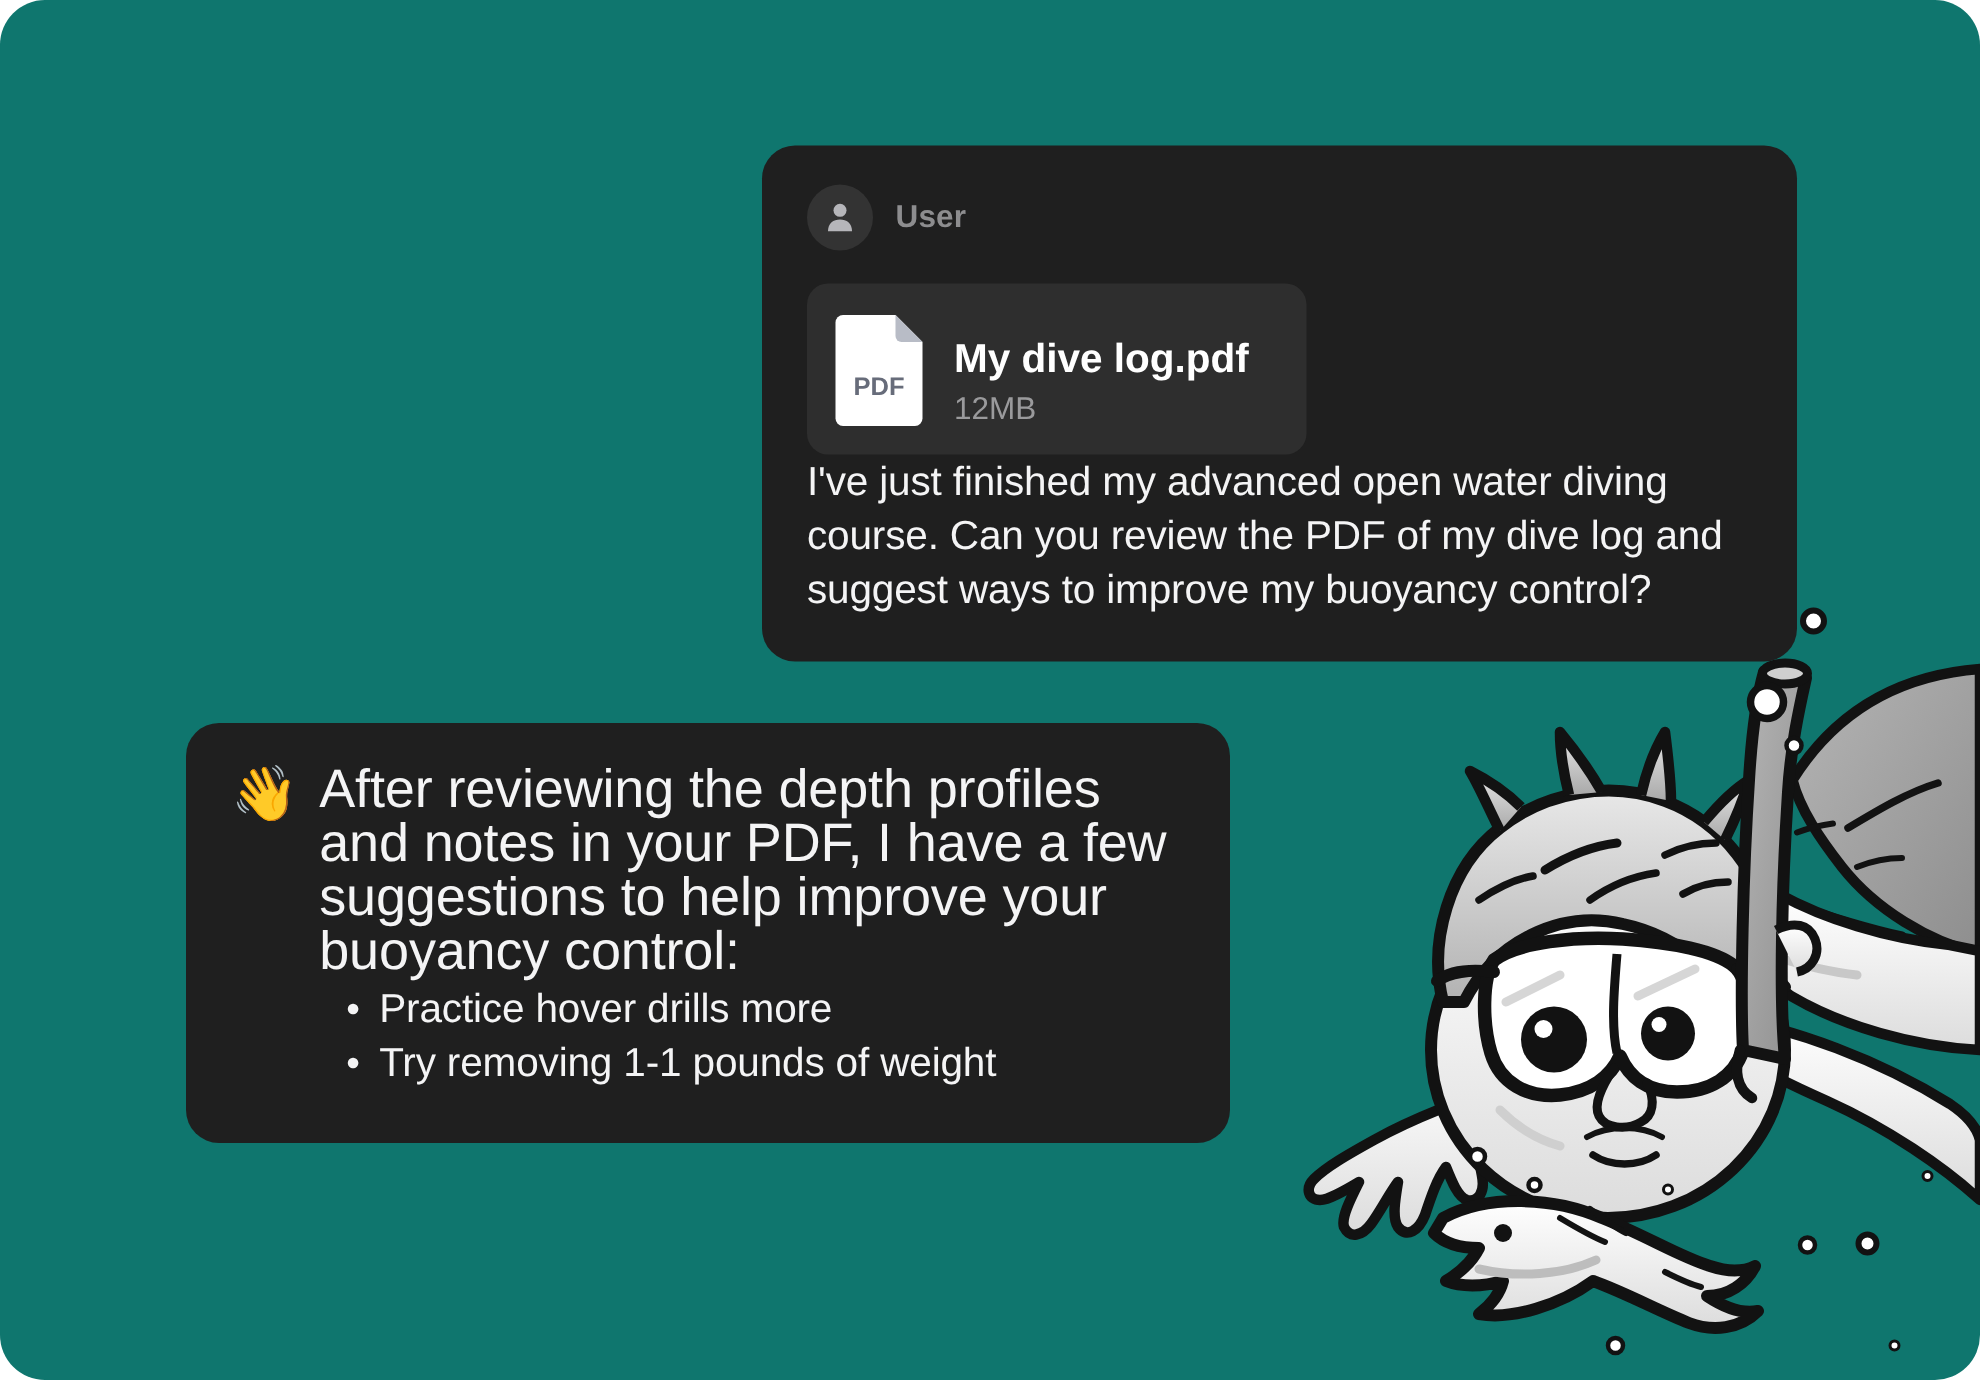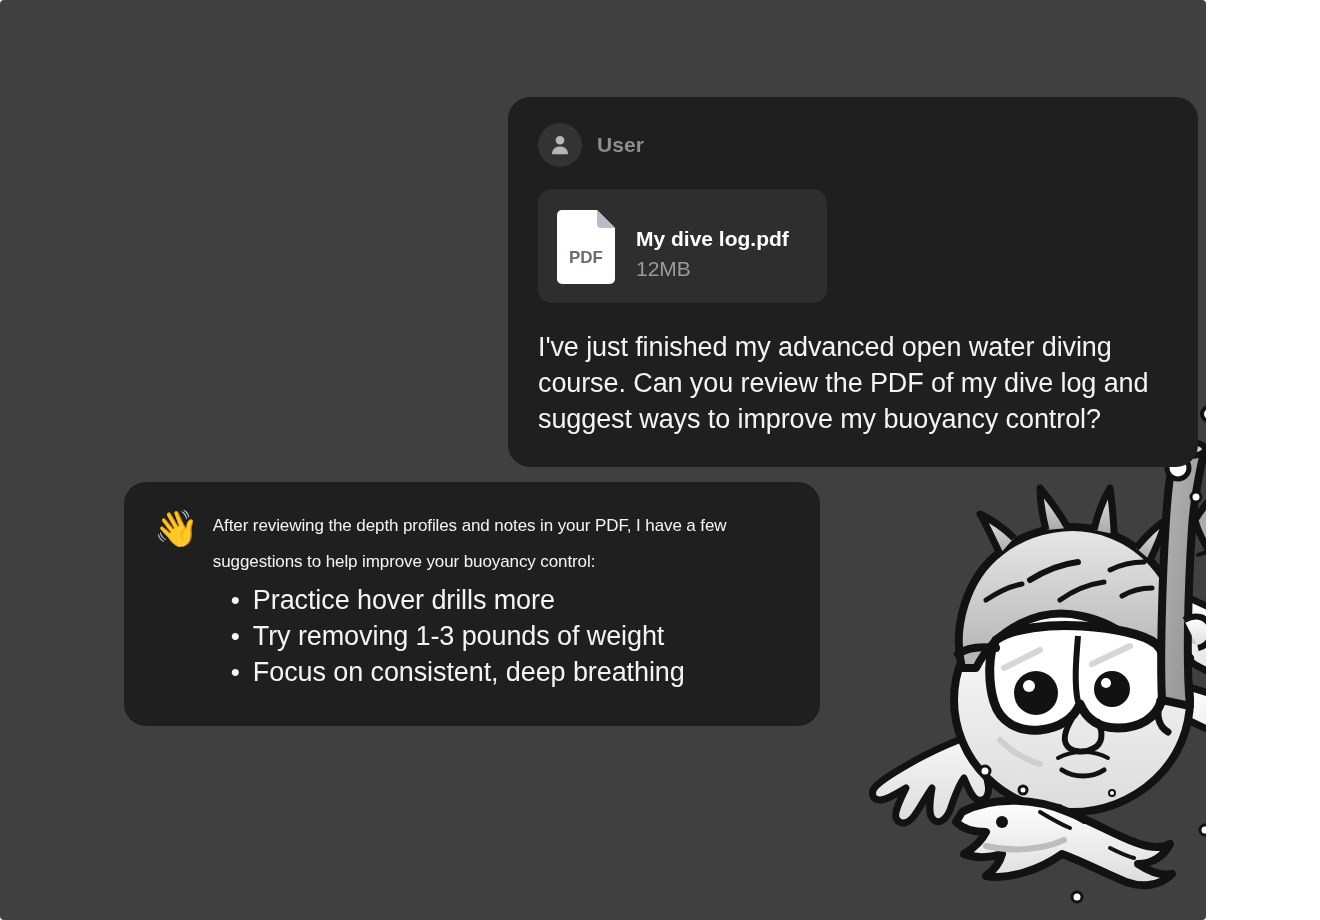--- a/index.html
+++ b/index.html
@@ -6,24 +6,24 @@
 
   html, body {
     width: 1320px;
     height: 920px;
     overflow: hidden;
     font-family: "Liberation Sans", sans-serif;
   }
 
   #scene {
     position: relative;
-    width: 1206px;
+    width: 1320px;
     height: 920px;
-    background: #404040;
-    border-radius: 4px;
+    background: #0f766e;
+    border-radius: 30px;
     overflow: hidden;
   }
 
   
   #illustration {
     position: absolute;
     inset: 0;
     pointer-events: none;
   }
 
@@ -88,34 +88,33 @@
     position: relative;
     width: 62px;
     height: 78px;
     flex: 0 0 auto;
   }
   .pdf-icon svg { display: block; }
 
   .file-meta { display: flex; flex-direction: column; gap: 6px; }
 
   .file-name {
-    font-size: 21px;
+    font-size: 27px;
     font-weight: bold;
     color: #ffffff;
     white-space: nowrap;
     margin-top: 16px;
   }
 
   .file-size {
     font-size: 21px;
     color: #9a9a9c;
   }
 
   .msg-text {
-    margin-top: 26px;
     font-size: 27px;
     line-height: 36px;
     color: #f4f4f5;
     letter-spacing: -0.1px;
   }
 
   
   #assistant-bubble {
     left: 124px;
     top: 482px;
@@ -128,21 +127,21 @@
   .wave-emoji {
     font-size: 36px;
     line-height: 38px;
     flex: 0 0 auto;
     margin-top: 2px;
   }
 
   .assistant-body { flex: 1 1 auto; }
 
   .assistant-intro {
-    font-size: 17px;
+    font-size: 36px;
     line-height: 36px;
     color: #f4f4f5;
     letter-spacing: -0.1px;
   }
 
   .suggestion-list {
     list-style: none;
     margin-top: 2px;
   }
 
@@ -334,20 +333,19 @@
 
     <div class="bubble" id="assistant-bubble">
 
       <span class="wave-emoji">👋</span>
 
       <div class="assistant-body">
         <p class="assistant-intro">After reviewing the depth profiles and notes in your PDF, I have a few suggestions to help improve your buoyancy control:</p>
 
         <ul class="suggestion-list">
           <li>Practice hover drills more</li>
-          <li>Try removing 1-3 pounds of weight</li>
-          <li>Focus on consistent, deep breathing</li>
+          <li>Try removing 1-1 pounds of weight</li>
         </ul>
       </div>
     </div>
 
   </div>
 </div>
 
 </body></html>

